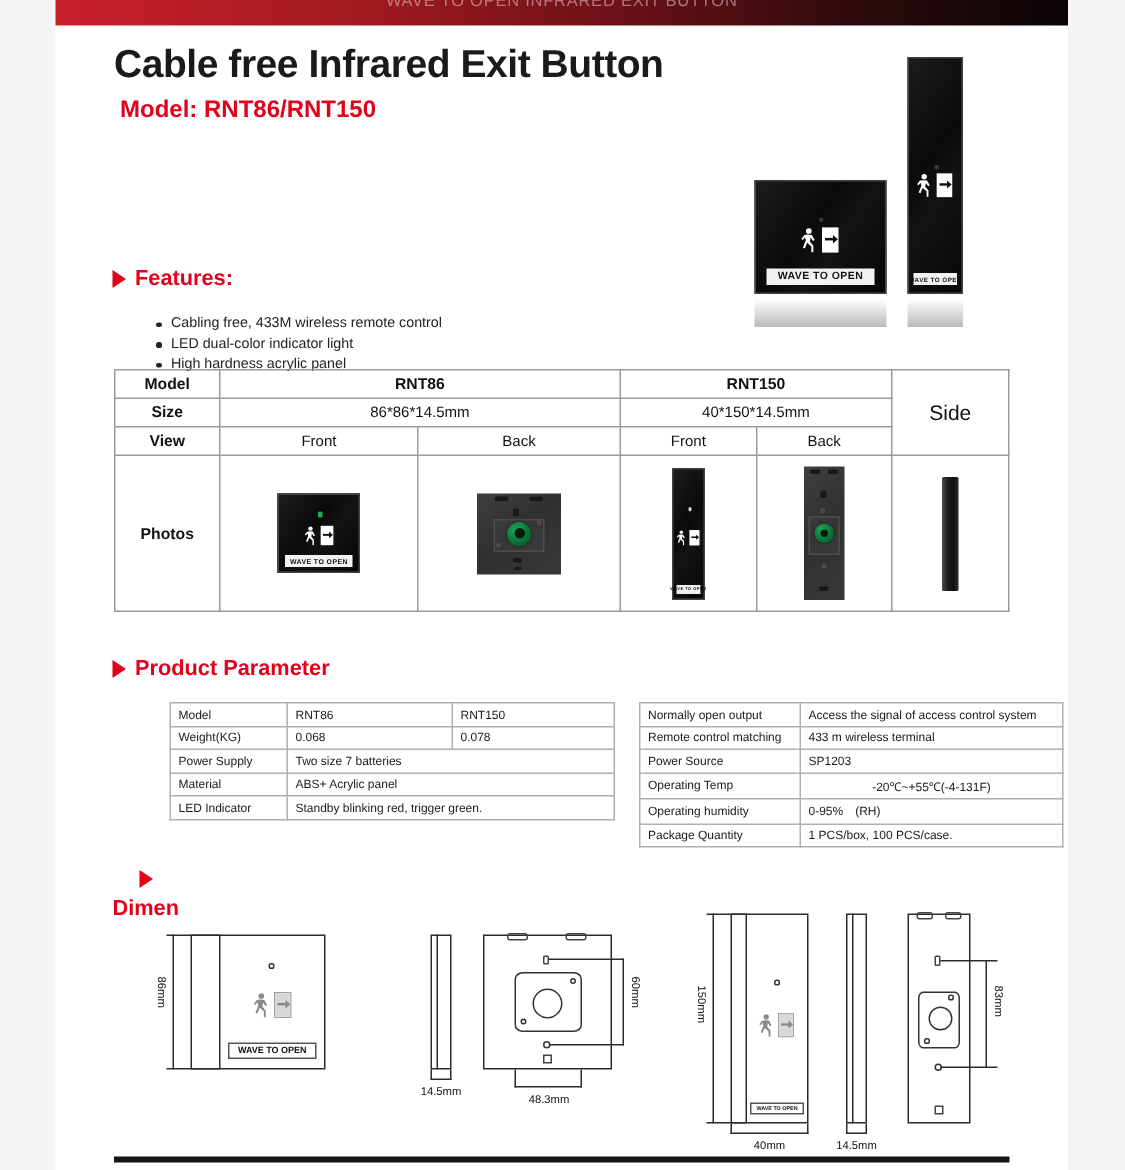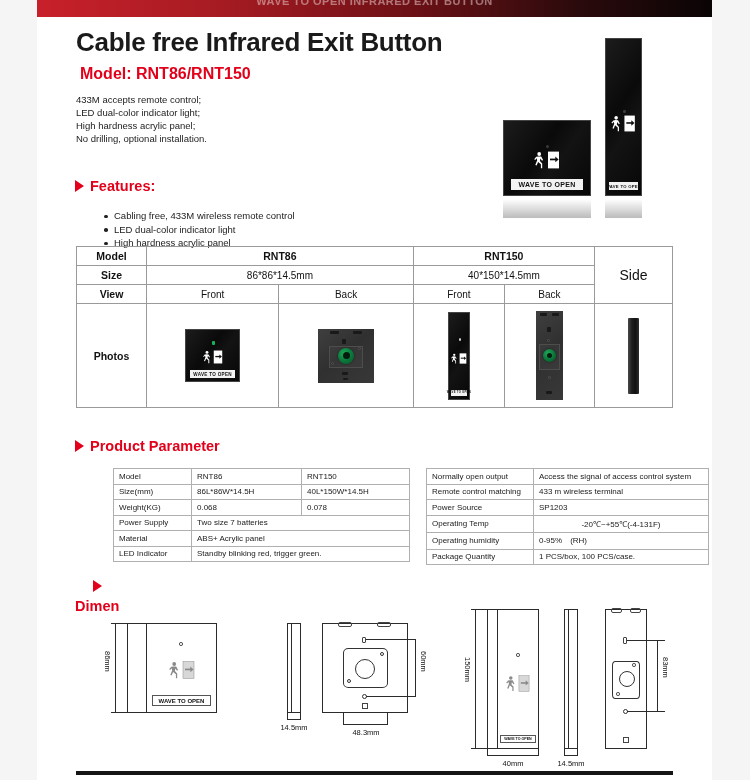--- a/index.html
+++ b/index.html
@@ -12,21 +12,20 @@
   #page {
     position: absolute; left: 37px; top: 0;
     width: 675px; height: 780px;
     background: #ffffff;
   }
   
   .banner {
     position: absolute; left: 0; top: 0; width: 675px; height: 17px;
     background: linear-gradient(90deg, #c8202a 0%, #a51b22 28%, #6d1116 55%, #2b0a0c 80%, #0a0405 100%);
     overflow: hidden;
-    font-weight: bold;
   }
   .banner-text {
     position: absolute; top: -5px; width: 100%;
     text-align: center; color: #e8c9c9; font-size: 11px; opacity: .55;
     letter-spacing: .5px; white-space: nowrap;
   }
   
   .hero { position: absolute; left: 0; top: 17px; width: 675px; height: 222px; }
   .title {
     position: absolute; left: 39px; top: 10px;
@@ -184,26 +183,20 @@
 <div id="page">
 
   <div class="banner">
     <div class="banner-text">WAVE TO OPEN INFRARED EXIT BUTTON</div>
   </div>
 
   <div class="hero">
     <div class="title">Cable free Infrared Exit Button</div>
     <div class="model">Model: RNT86/RNT150</div>
 
-    <div class="intro">
-      <div>433M accepts remote control;</div>
-      <div>LED dual-color indicator light;</div>
-      <div>High hardness acrylic panel;</div>
-      <div>No drilling, optional installation.</div>
-    </div>
 
     <div class="sec-head features-head">
       <span class="tri"></span>
       <span>Features:</span>
     </div>
 
     <div class="feat-list">
       <div class="feat-item">Cabling free, 433M wireless remote control</div>
       <div class="feat-item">LED dual-color indicator light</div>
       <div class="feat-item">High hardness acrylic panel</div>
@@ -347,25 +340,20 @@
     <span class="tri"></span>
     <span>Product Parameter</span>
   </div>
 
   <table class="ptab" id="ptab-left">
     <tbody>
         <tr>
       <td>Model</td>
       <td class="v1">RNT86</td>
       <td>RNT150</td>
-    </tr>
-    <tr>
-      <td>Size(mm)</td>
-      <td class="v1">86L*86W*14.5H</td>
-      <td>40L*150W*14.5H</td>
     </tr>
     <tr>
       <td>Weight(KG)</td>
       <td class="v1">0.068</td>
       <td>0.078</td>
     </tr>
     <tr>
       <td>Power Supply</td>
       <td colspan="2">Two size 7 batteries</td>
     </tr>

